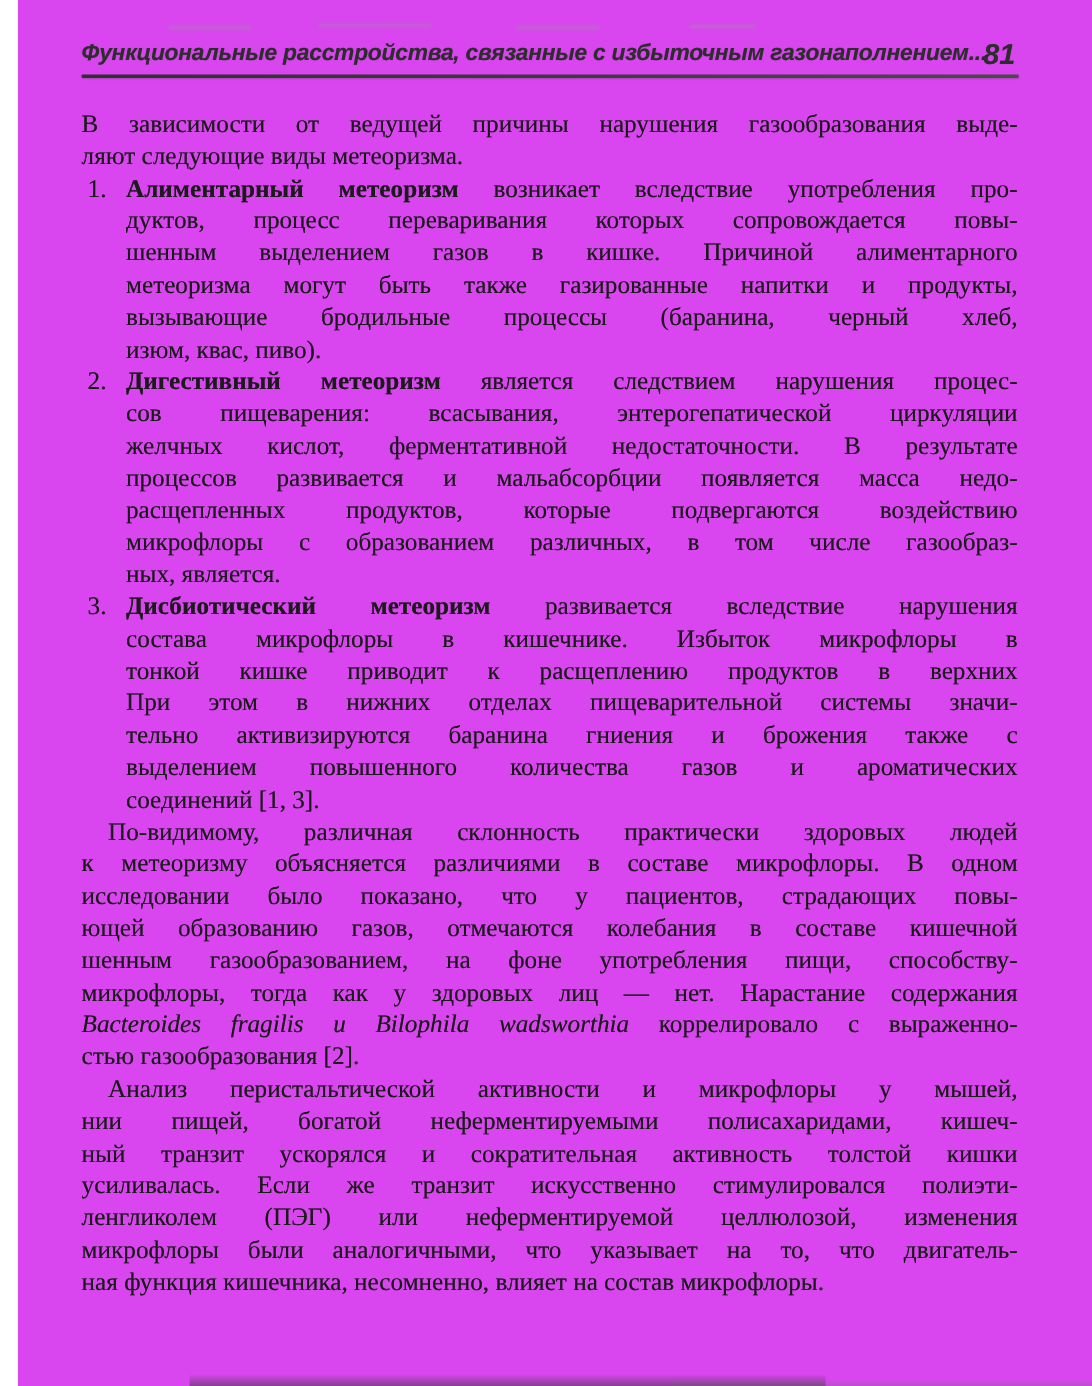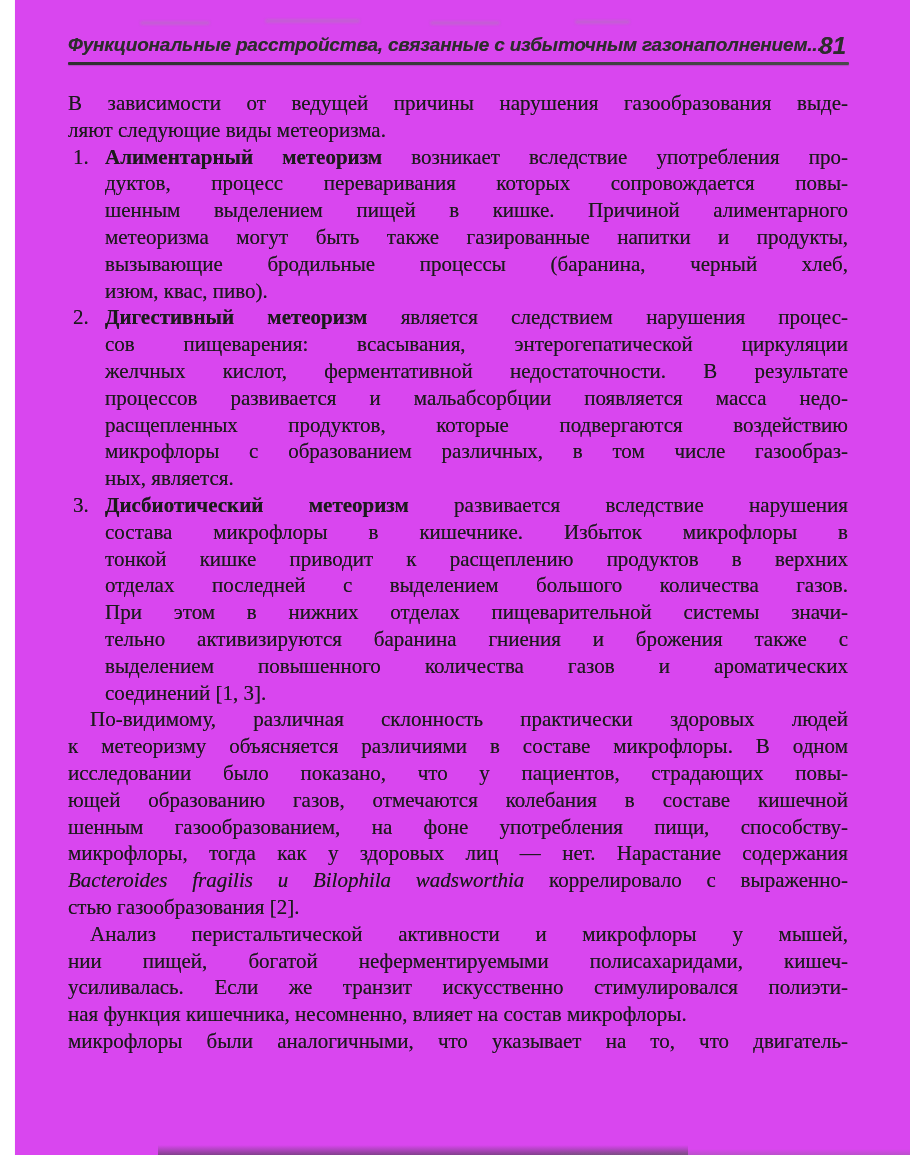--- a/index.html
+++ b/index.html
@@ -82,60 +82,61 @@
 
   <div class="body" id="body-text">
       <div class="para">
         <div class="ln"><span>В зависимости от ведущей причины нарушения газообразования выде-</span></div>
         <div class="ln last"><span>ляют следующие виды метеоризма.</span></div>
       </div>
       <div class="item">
         <span class="num">1.</span>
         <div class="ln"><span class="b">Алиментарный метеоризм</span><span> возникает вследствие употребления про-</span></div>
         <div class="ln"><span>дуктов, процесс переваривания которых сопровождается повы-</span></div>
-        <div class="ln"><span>шенным выделением пищей в кишке. Причиной алиментарного</span></div>
+        <div class="ln"><span>шенным выделением газов в кишке. Причиной алиментарного</span></div>
         <div class="ln"><span>метеоризма могут быть также газированные напитки и продукты,</span></div>
         <div class="ln"><span>вызывающие бродильные процессы (баранина, черный хлеб,</span></div>
         <div class="ln last"><span>изюм, квас, пиво).</span></div>
       </div>
       <div class="item">
         <span class="num">2.</span>
         <div class="ln"><span class="b">Дигестивный метеоризм</span><span> является следствием нарушения процес-</span></div>
         <div class="ln"><span>сов пищеварения: всасывания, энтерогепатической циркуляции</span></div>
         <div class="ln"><span>желчных кислот, ферментативной недостаточности. В результате</span></div>
         <div class="ln"><span>процессов развивается и мальабсорбции появляется масса недо-</span></div>
         <div class="ln"><span>расщепленных продуктов, которые подвергаются воздействию</span></div>
         <div class="ln"><span>микрофлоры с образованием различных, в том числе газообраз-</span></div>
         <div class="ln last"><span>ных, является.</span></div>
       </div>
       <div class="item">
         <span class="num">3.</span>
         <div class="ln"><span class="b">Дисбиотический метеоризм</span><span> развивается вследствие нарушения</span></div>
         <div class="ln"><span>состава микрофлоры в кишечнике. Избыток микрофлоры в</span></div>
         <div class="ln"><span>тонкой кишке приводит к расщеплению продуктов в верхних</span></div>
-        <div class="ln"><span>отделах последней с выделением большого количества газов.</span></div>
         <div class="ln"><span>При этом в нижних отделах пищеварительной системы значи-</span></div>
         <div class="ln"><span>тельно активизируются баранина гниения и брожения также с</span></div>
         <div class="ln"><span>выделением повышенного количества газов и ароматических</span></div>
         <div class="ln last"><span>соединений [1, 3].</span></div>
       </div>
       <div class="para">
         <div class="ln indent"><span>По-видимому, различная склонность практически здоровых людей</span></div>
         <div class="ln"><span>к метеоризму объясняется различиями в составе микрофлоры. В одном</span></div>
         <div class="ln"><span>исследовании было показано, что у пациентов, страдающих повы-</span></div>
         <div class="ln"><span>ющей образованию газов, отмечаются колебания в составе кишечной</span></div>
         <div class="ln"><span>шенным газообразованием, на фоне употребления пищи, способству-</span></div>
         <div class="ln"><span>микрофлоры, тогда как у здоровых лиц — нет. Нарастание содержания</span></div>
         <div class="ln"><span class="i">Bacteroides fragilis и Bilophila wadsworthia</span><span> коррелировало с выраженно-</span></div>
         <div class="ln last"><span>стью газообразования [2].</span></div>
       </div>
       <div class="para">
         <div class="ln indent"><span>Анализ перистальтической активности и микрофлоры у мышей,</span></div>
         <div class="ln"><span>нии пищей, богатой неферментируемыми полисахаридами, кишеч-</span></div>
+        <div class="ln"><span>ный транзит ускорялся и сократительная активность толстой кишки</span></div>
         <div class="ln"><span>усиливалась. Если же транзит искусственно стимулировался полиэти-</span></div>
+        <div class="ln"><span>ленгликолем (ПЭГ) или неферментируемой целлюлозой, изменения</span></div>
+        <div class="ln"><span>микрофлоры были аналогичными, что указывает на то, что двигатель-</span></div>
         <div class="ln last"><span>ная функция кишечника, несомненно, влияет на состав микрофлоры.</span></div>
-        <div class="ln"><span>микрофлоры были аналогичными, что указывает на то, что двигатель-</span></div>
       </div>
     </div>
 
   <div class="bottom-shadow"></div>
   <div class="bottom-shadow2"></div>
 </div>
 
 </body></html>

